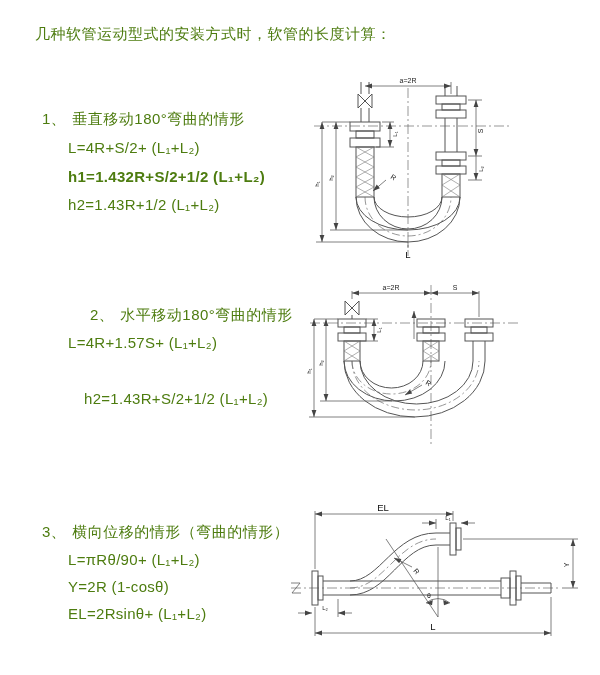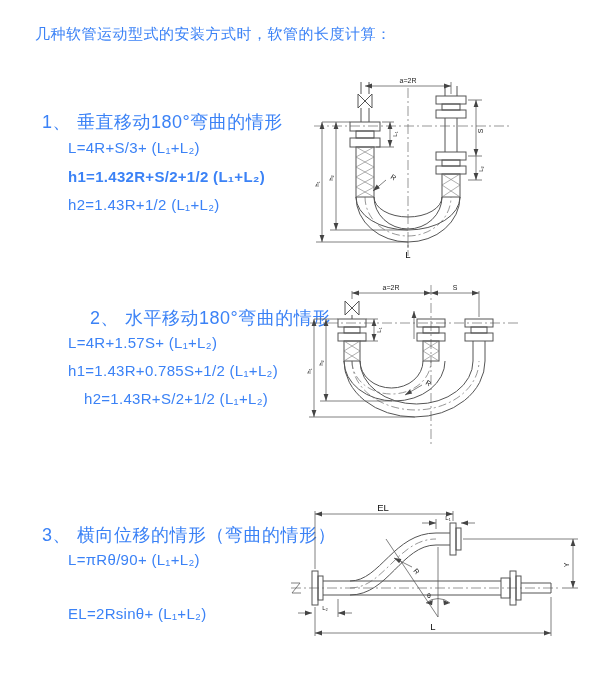--- a/index.html
+++ b/index.html
@@ -1,21 +1,21 @@
 <!DOCTYPE html>
 <html><head>
 <meta charset="utf-8">
 <style>
   html,body{margin:0;padding:0;background:#fff;}
   .page{
     position:relative;width:600px;height:644px;background:#ffffff;overflow:hidden;
-    font-family:"Liberation Sans", sans-serif;color:#3b82f6;
+    font-family:"Liberation Sans", sans-serif;color:#4d7c0f;
   }
   .title{position:absolute;left:35px;top:25px;font-size:15px;letter-spacing:.5px;white-space:nowrap;}
-  .sec-head{position:absolute;left:42px;font-size:18px;white-space:nowrap;letter-spacing:.5px;}
+  .sec-head{position:absolute;left:42px;font-size:15px;white-space:nowrap;letter-spacing:.5px;}
   .sec-head .num{margin-right:6px;}
   .formula{position:absolute;left:68px;font-size:15px;white-space:nowrap;letter-spacing:.3px;}
   .diagram{position:absolute;}
   svg{display:block;}
   .ln{fill:none;stroke:#555;stroke-width:1;}
   .hz{fill:none;stroke:#7a7a7a;stroke-width:.6;}
   .cl{fill:none;stroke:#6a6a6a;stroke-width:.7;stroke-dasharray:10 3 2 3;}
   .cl2{fill:none;stroke:#6a6a6a;stroke-width:.7;stroke-dasharray:8 3 2 3;}
   .dm{fill:none;stroke:#555;stroke-width:.75;}
   .ah{fill:#444;stroke:none;}
@@ -26,35 +26,35 @@
 </head>
 <body>
 
 <div class="page">
 
   <div class="title">几种软管运动型式的安装方式时，软管的长度计算：</div>
 
   <div class="sec-head" style="top:110px;">
     <span class="num">1、</span><span>垂直移动180°弯曲的情形</span>
   </div>
-  <div class="formula" style="top:139px;">L=4R+S/3+ (L₁+L₂)</div>
+  <div class="formula" style="top:139px;">L=4R+S/2+ (L₁+L₂)</div>
   <div class="formula" style="top:168px;font-weight:bold;">h1=1.432R+S/2+1/2 (L₁+L₂)</div>
   <div class="formula" style="top:196px;">h2=1.43R+1/2 (L₁+L₂)</div>
 
   <div class="sec-head" style="top:306px;margin-left:48px;">
     <span class="num">2、</span><span>水平移动180°弯曲的情形</span>
   </div>
   <div class="formula" style="top:334px;">L=4R+1.57S+ (L₁+L₂)</div>
-  <div class="formula" style="top:362px;">h1=1.43R+0.785S+1/2 (L₁+L₂)</div>
   <div class="formula" style="top:390px;margin-left:16px;">h2=1.43R+S/2+1/2 (L₁+L₂)</div>
 
   <div class="sec-head" style="top:523px;">
     <span class="num">3、</span><span>横向位移的情形（弯曲的情形）</span>
   </div>
   <div class="formula" style="top:551px;">L=πRθ/90+ (L₁+L₂)</div>
+  <div class="formula" style="top:578px;">Y=2R (1-cosθ)</div>
   <div class="formula" style="top:605px;">EL=2Rsinθ+ (L₁+L₂)</div>
 
   <div class="diagram" style="left:308px;top:72px;">
     <svg viewBox="0 0 277 188" width="277" height="188">
       <g>
         <line class="cl" x1="100" y1="16" x2="100" y2="184"></line>
         <line class="cl" x1="6" y1="54" x2="204" y2="54"></line>
       </g>
       <g>
         <line class="ln" x1="53" y1="10" x2="53" y2="22"></line>

